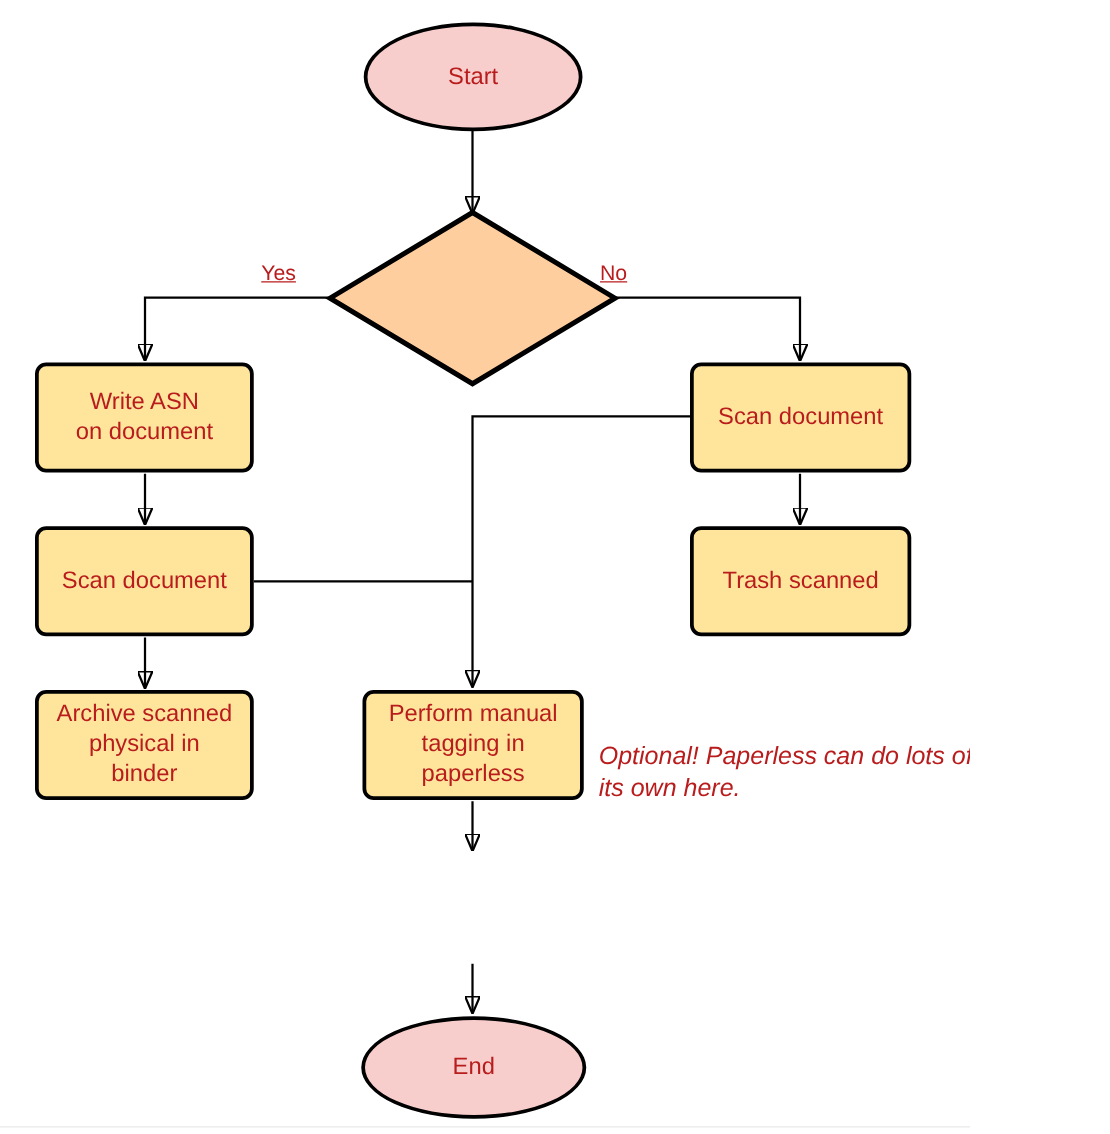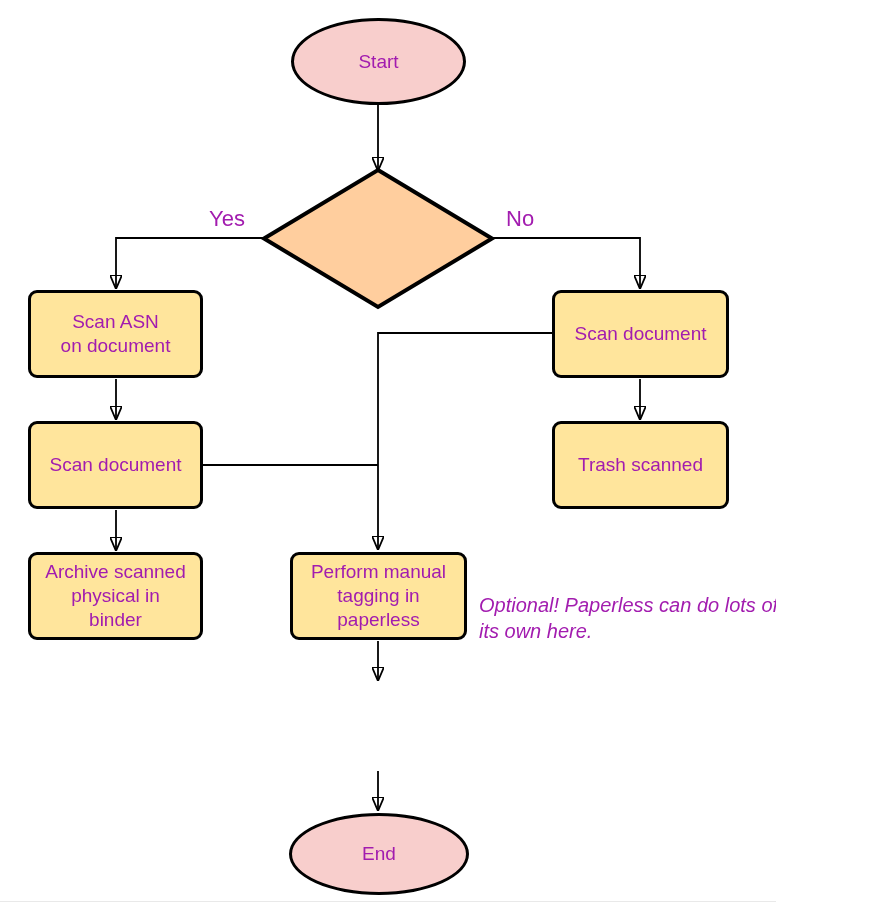--- a/index.html
+++ b/index.html
@@ -1,32 +1,32 @@
 <!DOCTYPE html>
 <html><head>
 <meta charset="utf-8">
 <style>
   html,body { margin:0; padding:0; background:#ffffff; }
   .canvas {
     position:relative; width:776px; height:907px; background:#ffffff;
-    font-family:"Liberation Sans", sans-serif; overflow:hidden; color:#a21caf;
+    font-family:"Liberation Sans", sans-serif; overflow:hidden; color:#b91c1c;
   }
   svg.edges { position:absolute; left:0; top:0; width:888px; height:907px; }
   svg.edges path { stroke:#000; stroke-width:1.8; fill:none; }
   .node {
     position:absolute; display:flex; align-items:center; justify-content:center;
     text-align:center; box-sizing:border-box;
   }
   .process  { border:3px solid #000; border-radius:9px; }
   .terminal { border:3.5px solid #000; border-radius:50%; }
   .decision { border:none; }
   .decision svg { position:absolute; left:0; top:0; }
   .decision .label { position:relative; }
   .label { white-space:pre-line; font-size:19px; line-height:24px; }
-  .edge-label { position:absolute; font-size:22px; line-height:20px; }
+  .edge-label { position:absolute; font-size:17px; line-height:20px;text-decoration:underline; }
   .note {
     position:absolute; left:479px; top:592px; width:420px;
     font-size:20px; font-style:italic; line-height:26px; white-space:pre-line;
   }
   .bottom-rule { position:absolute; left:0; top:901px; width:888px; height:1px; background:#e9e9e9; }
 </style>
 </head>
 <body>
 
 <div class="canvas">
@@ -53,24 +53,24 @@
     <span class="label">Start</span>
   </div>
 
   <div class="node decision" style="left:260px;top:167px;width:236px;height:143px">
     <svg width="236" height="143">
       <polygon points="118,3 232,71.5 118,140 4,71.5" stroke="#000" stroke-width="4" stroke-miterlimit="10" fill="#FFCE9E"></polygon>
     </svg>
   </div>
 
   <span class="edge-label" style="left:209px;top:209px">Yes</span>
-  <span class="edge-label" style="left:506px;top:209px">No</span>
+  <span class="edge-label" style="left:480px;top:209px">No</span>
 
   <div class="node process" style="left: 28px; top: 290px; width: 175px; height: 88px; background: rgb(255, 229, 156);">
-    <span class="label">Scan ASN
+    <span class="label">Write ASN
 on document</span>
   </div>
 
   <div class="node process" style="left: 28px; top: 421px; width: 175px; height: 88px; background: rgb(255, 229, 156);">
     <span class="label">Scan document</span>
   </div>
 
   <div class="node process" style="left: 28px; top: 552px; width: 175px; height: 88px; background: rgb(255, 229, 156);">
     <span class="label">Archive scanned
 physical in

